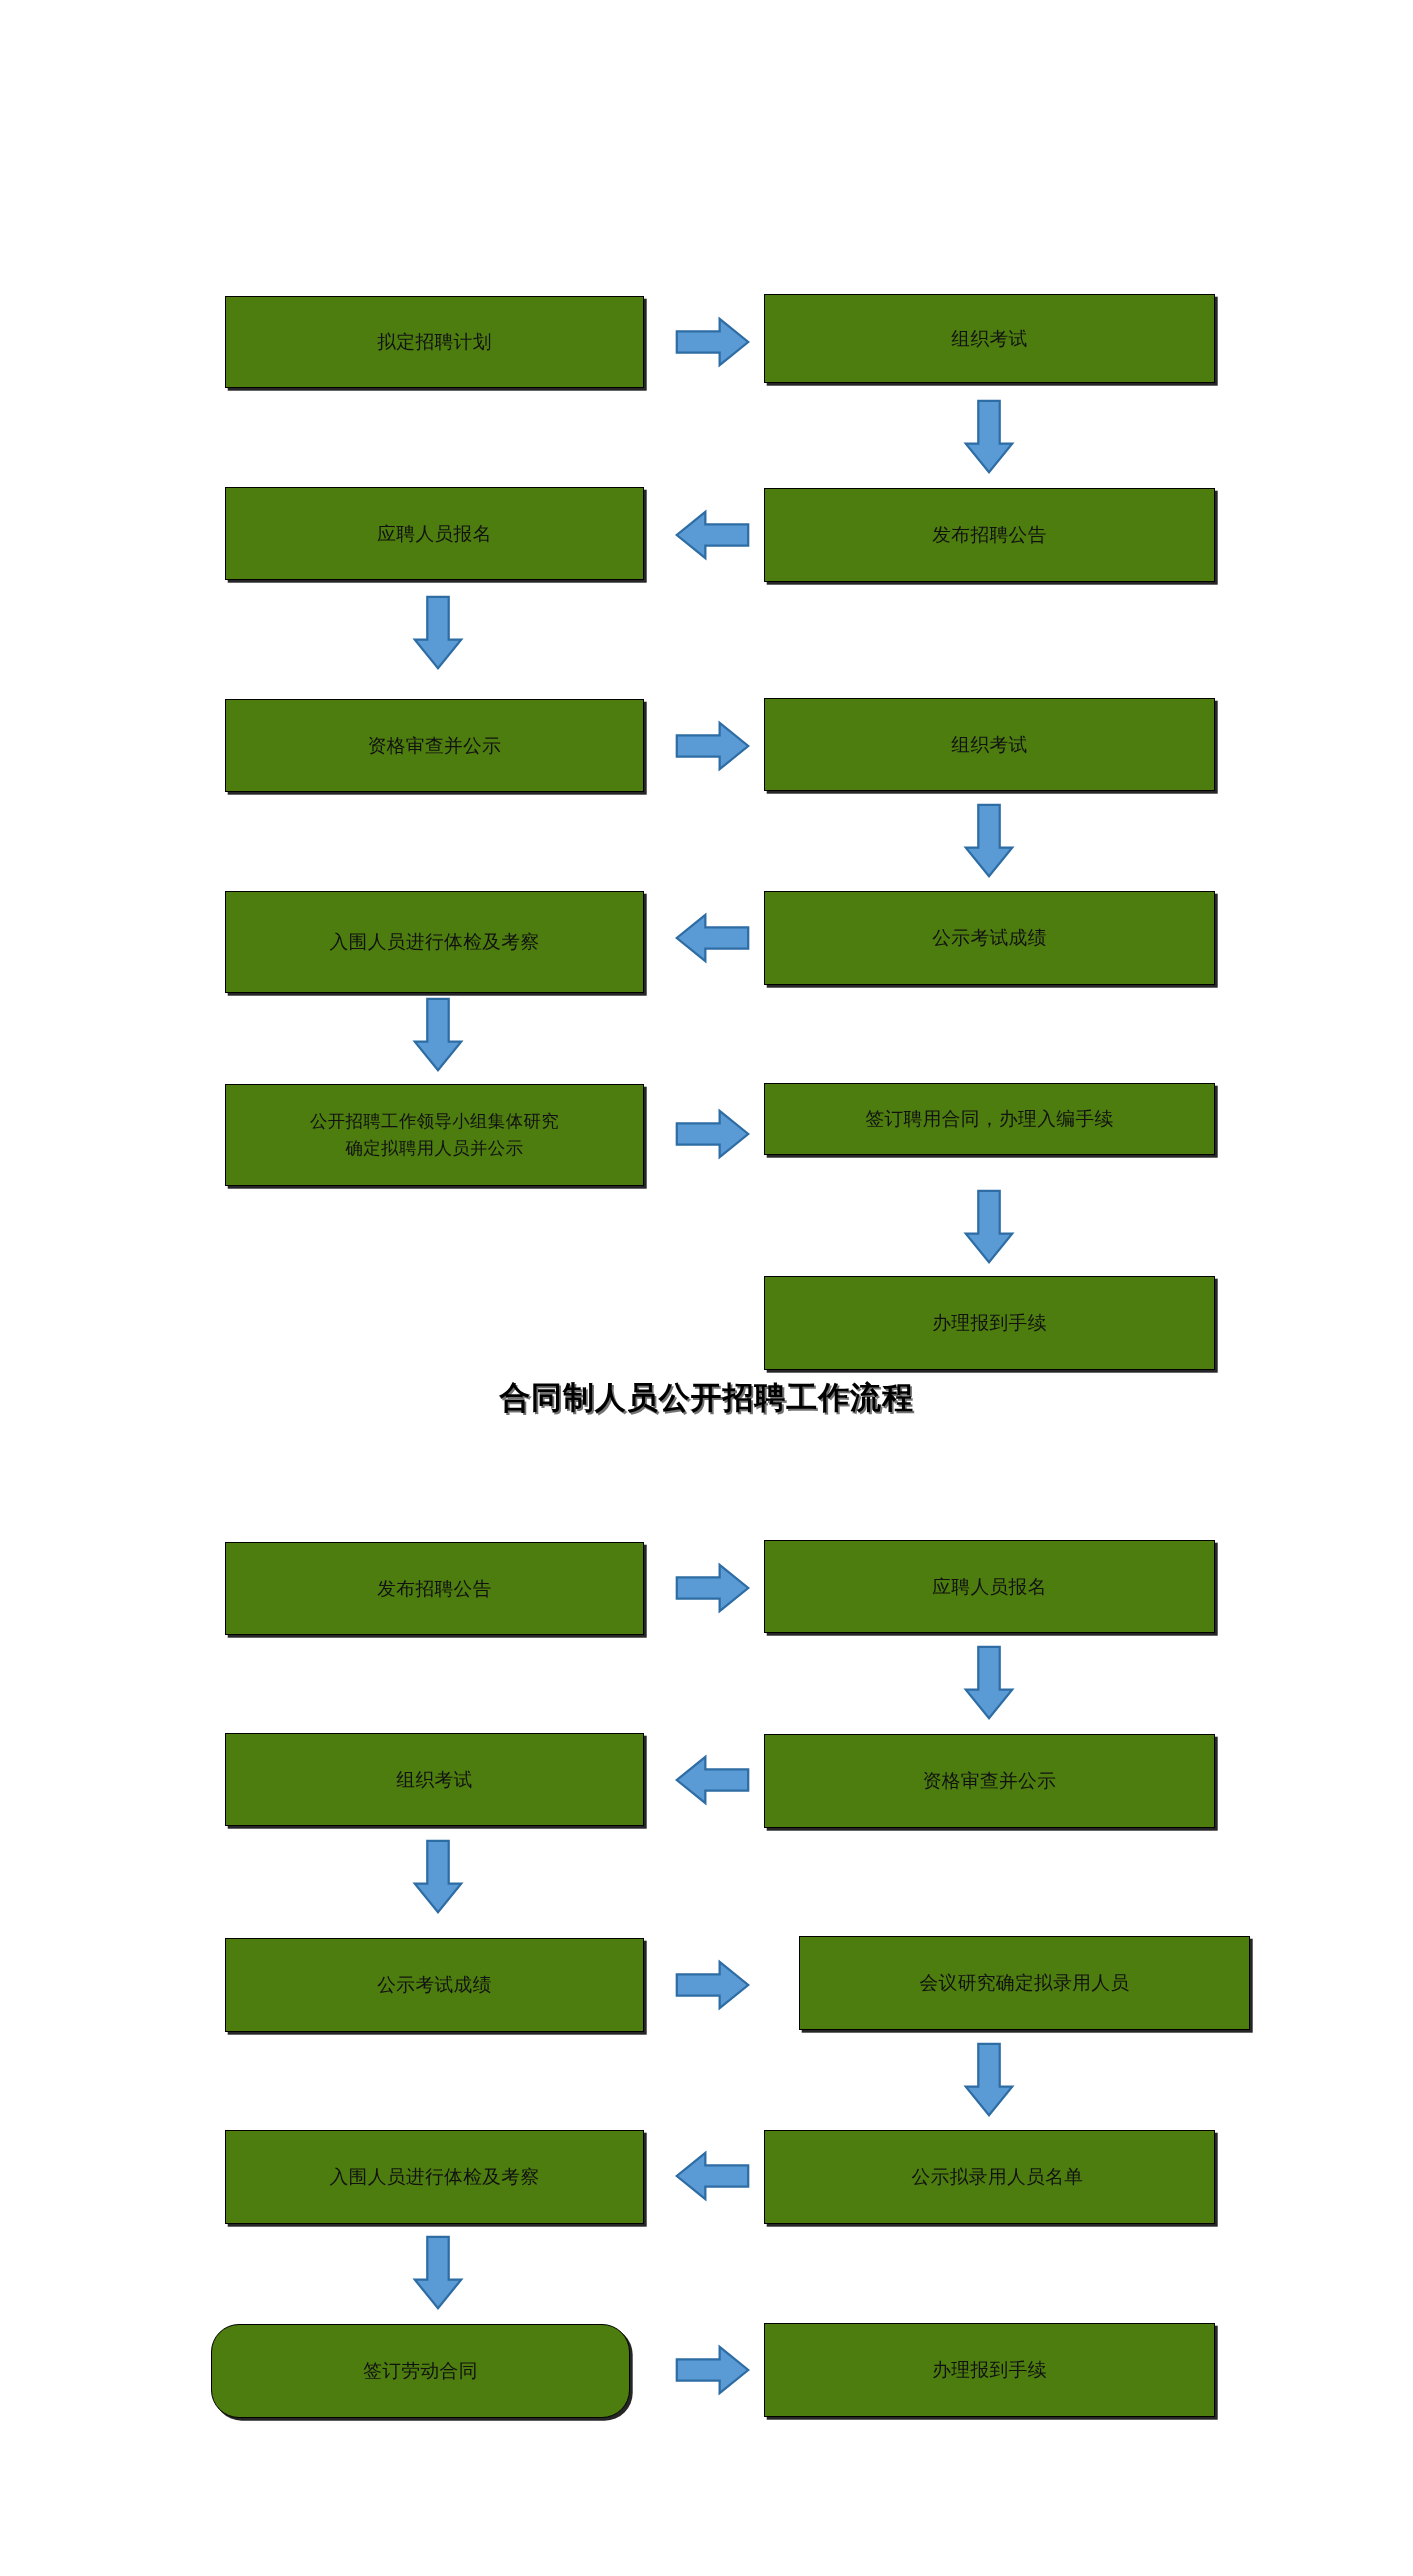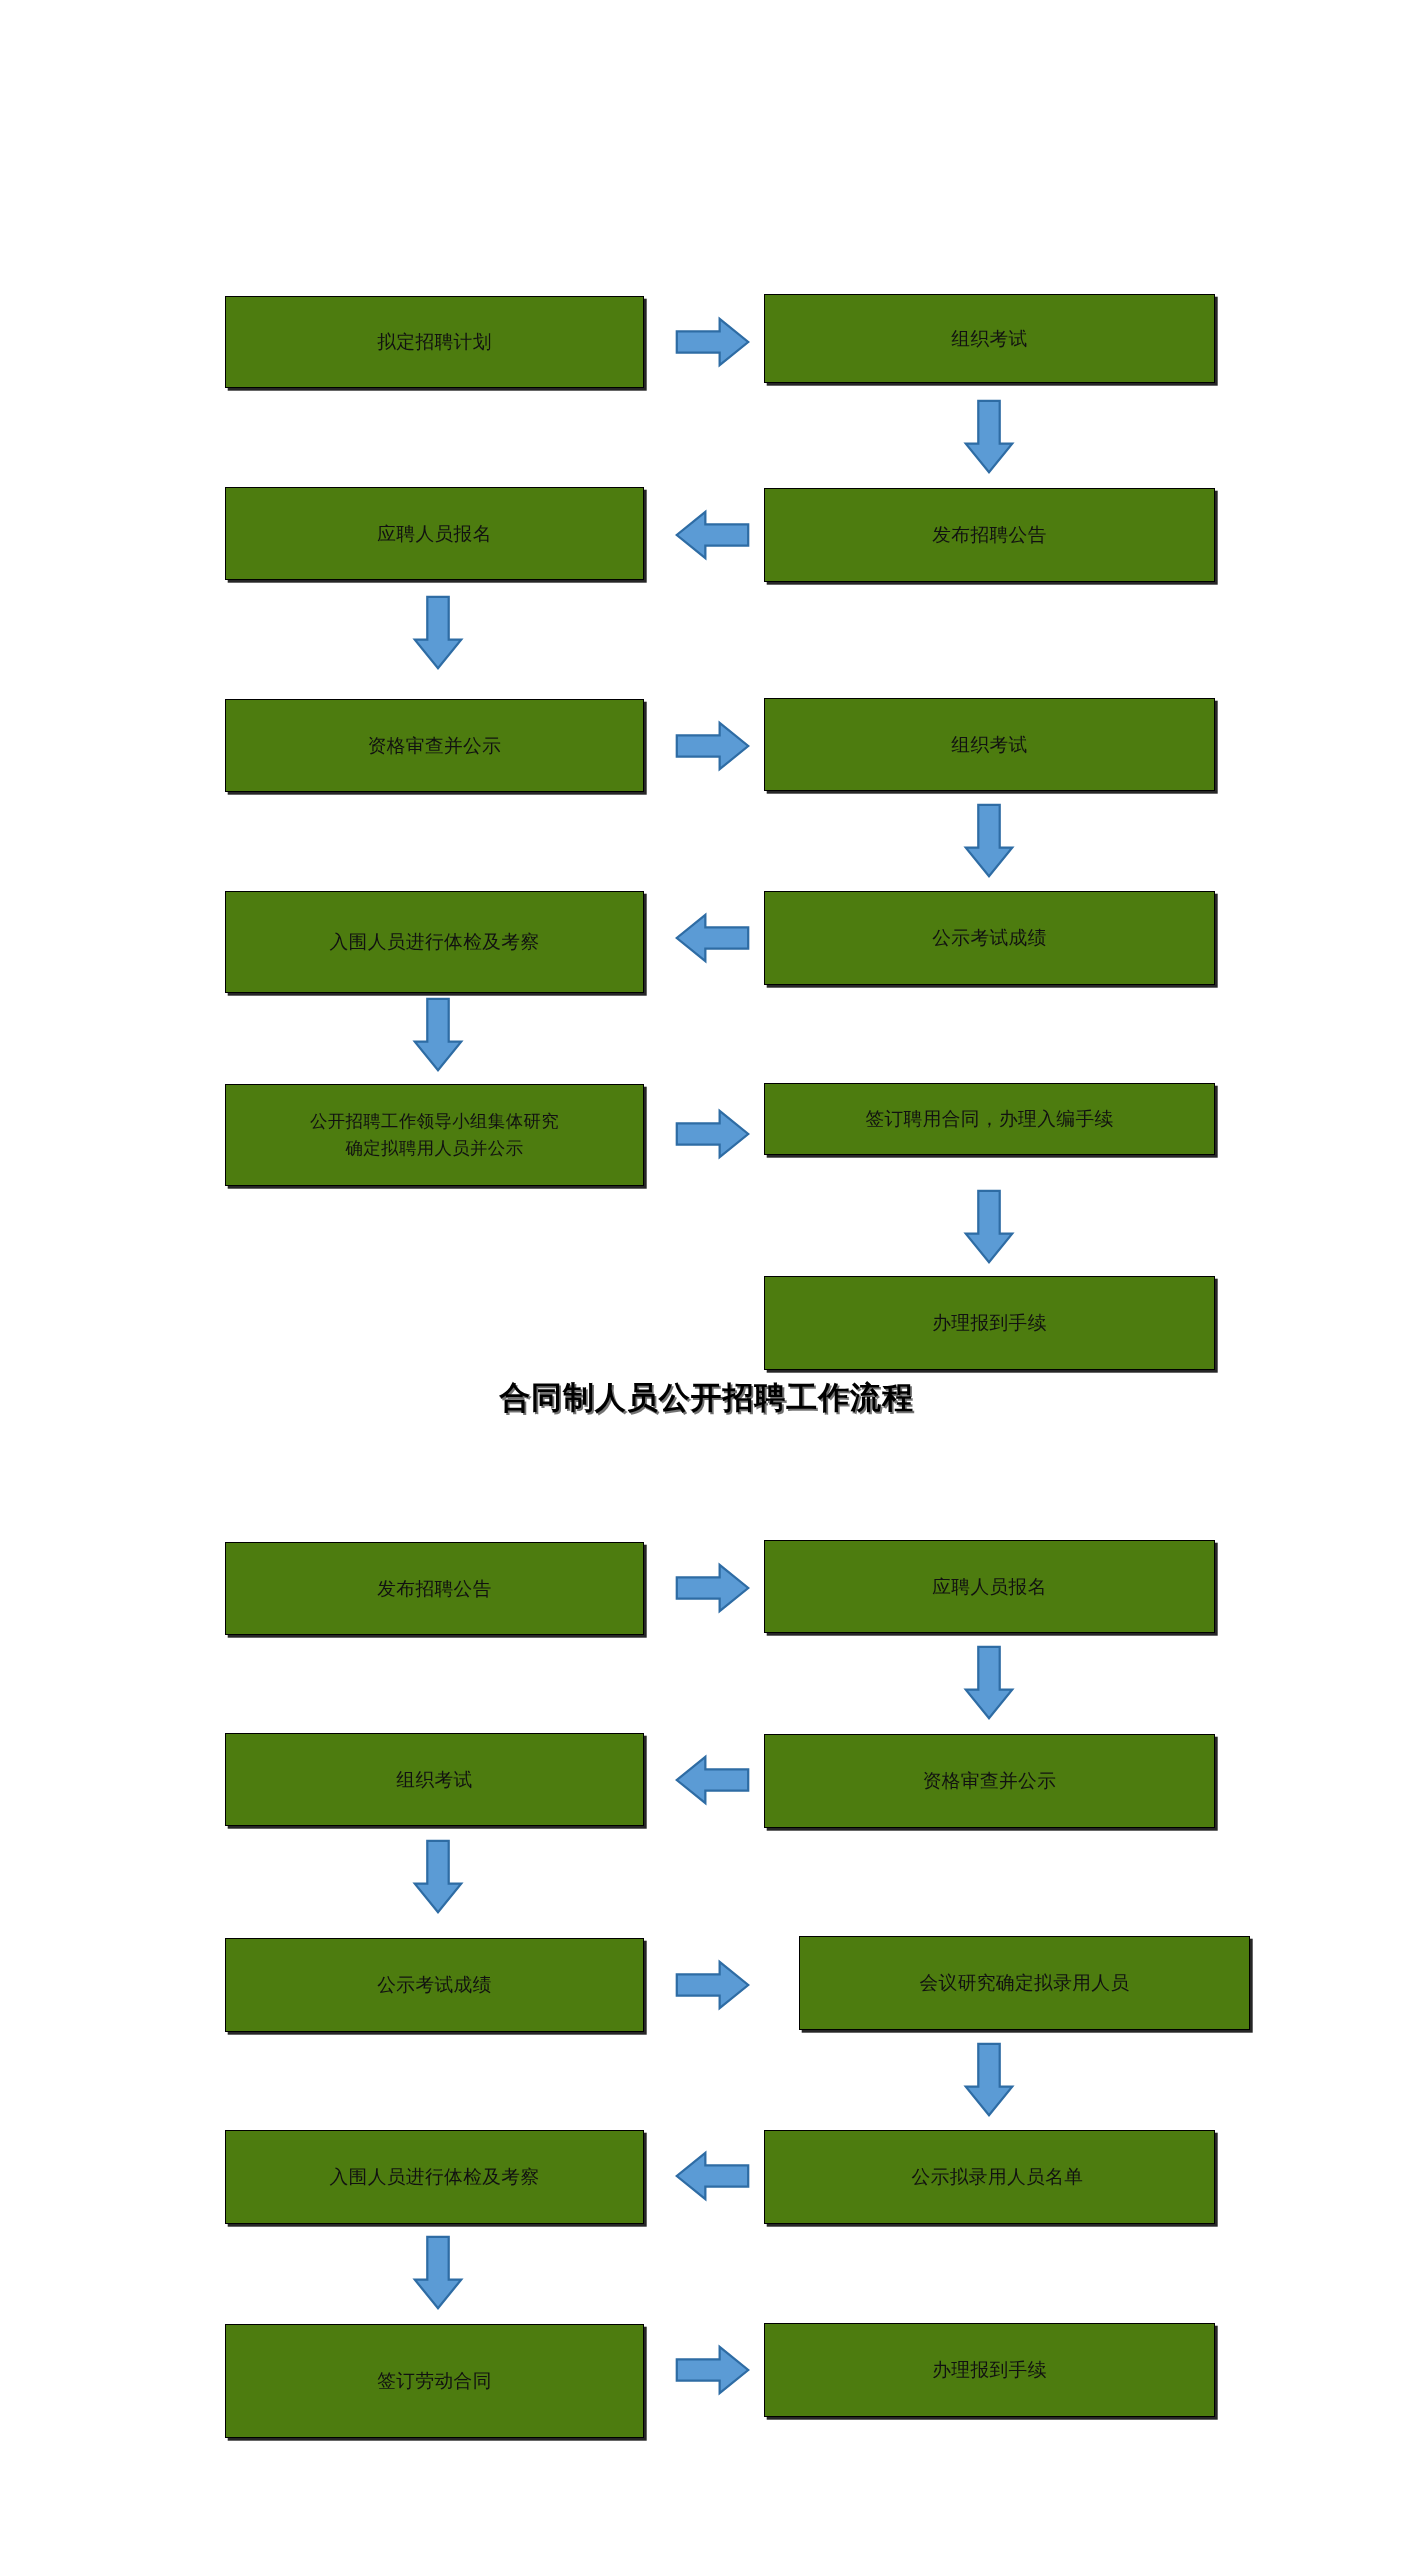--- a/index.html
+++ b/index.html
@@ -133,21 +133,21 @@
       </div>
       <div class="node" style="left: 799px; top: 1936px; width: 451px; height: 94px;">
         <span class="node-text">会议研究确定拟录用人员</span>
       </div>
       <div class="node" style="left: 764px; top: 2130px; width: 451px; height: 94px; padding-left: 16px;">
         <span class="node-text">公示拟录用人员名单</span>
       </div>
       <div class="node" style="left: 225px; top: 2130px; width: 419px; height: 94px;">
         <span class="node-text">入围人员进行体检及考察</span>
       </div>
-      <div class="node" style="left: 225px; top: 2324px; width: 419px; height: 114px;">
+      <div class="node" style="left: 211px; top: 2324px; width: 419px; height: 94px; border-radius: 28px;">
         <span class="node-text">签订劳动合同</span>
       </div>
       <div class="node" style="left: 764px; top: 2323px; width: 451px; height: 94px;">
         <span class="node-text">办理报到手续</span>
       </div>
     </div>
   <div id="arrows-layer">
       <div class="arrow h" style="left: 675px; top: 316px;">
         <svg width="75" height="52" viewBox="0 0 84 58">
           <polygon points="2,17 50,17 50,3 82,29 50,55 50,41 2,41" fill="#5B9BD5" stroke="#2E6CA4" stroke-width="2.5" stroke-linejoin="miter"></polygon>

